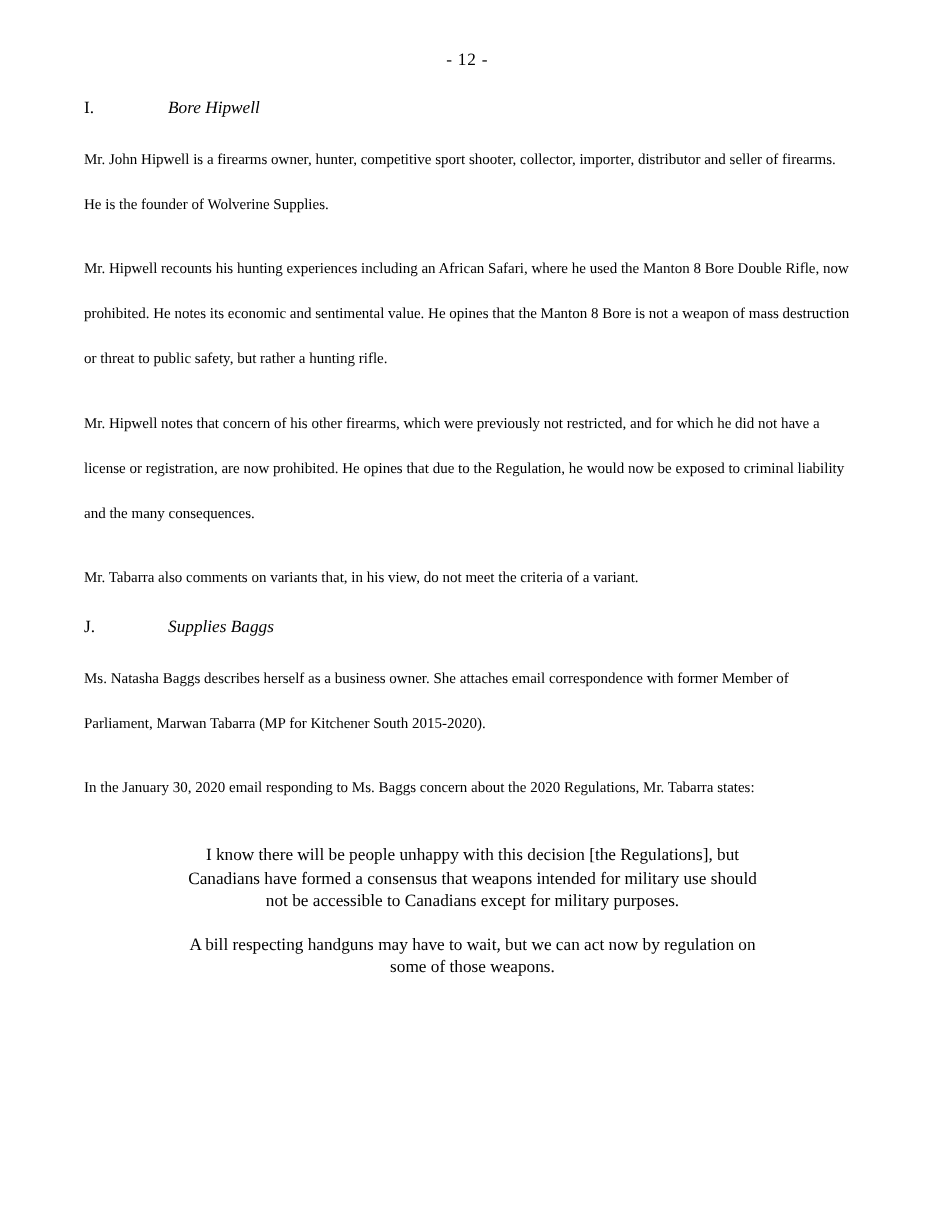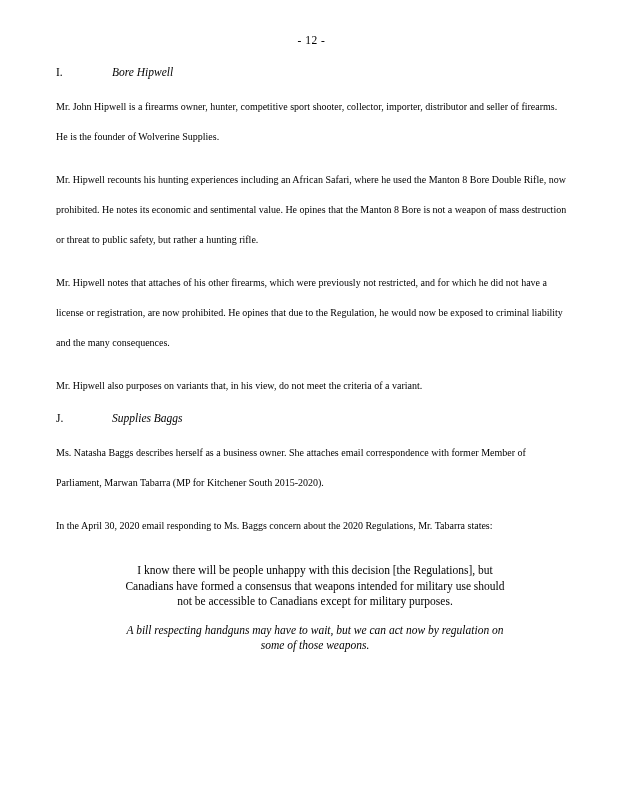--- a/index.html
+++ b/index.html
@@ -57,46 +57,45 @@
     margin-right: 54px;
   }
   .quote-block p {
     font-size: 11.5px;
     line-height: 15.5px;
     margin: 0 0 13px 0;
     text-align: center;
   }
   .quote-block p:last-child {
     margin-bottom: 0;
-    font-style: italic;
   }
 </style>
 </head>
 <body>
 
 <div class="page">
 
   <div class="page-number">- 12 -</div>
 
   <div class="heading-row">
     <span class="heading-letter">I.</span>
     <span class="heading-title">Bore Hipwell</span>
   </div>
 
   <p class="body-par">Mr. John Hipwell is a firearms owner, hunter, competitive sport shooter, collector, importer, distributor and seller of firearms.  He is the founder of Wolverine Supplies.</p>
   <p class="body-par">Mr. Hipwell recounts his hunting experiences including an African Safari, where he used the Manton 8 Bore Double Rifle, now prohibited. He notes its economic and sentimental value. He opines that the Manton 8 Bore is not a weapon of mass destruction or threat to public safety, but rather a hunting rifle.</p>
-  <p class="body-par">Mr. Hipwell notes that attaches of his other firearms, which were previously not restricted, and for which he did not have a license or registration, are now prohibited. He opines that due to the Regulation, he would now be exposed to criminal liability and the many consequences.</p>
-  <p class="body-par tight">Mr. Hipwell also purposes on variants that, in his view, do not meet the criteria of a variant.</p>
+  <p class="body-par">Mr. Hipwell notes that concern of his other firearms, which were previously not restricted, and for which he did not have a license or registration, are now prohibited. He opines that due to the Regulation, he would now be exposed to criminal liability and the many consequences.</p>
+  <p class="body-par tight">Mr. Tabarra also comments on variants that, in his view, do not meet the criteria of a variant.</p>
 
   <div class="heading-row">
     <span class="heading-letter">J.</span>
     <span class="heading-title">Supplies Baggs</span>
   </div>
 
   <p class="body-par">Ms. Natasha Baggs describes herself as a business owner. She attaches email correspondence with former Member of Parliament, Marwan Tabarra (MP for Kitchener South 2015-2020).</p>
-  <p class="body-par">In the April 30, 2020 email responding to Ms. Baggs concern about the 2020 Regulations, Mr. Tabarra states:</p>
+  <p class="body-par">In the January 30, 2020 email responding to Ms. Baggs concern about the 2020 Regulations, Mr. Tabarra states:</p>
 
   <div class="quote-block">
     <p>I know there will be people unhappy with this decision [the Regulations], but Canadians have formed a consensus that weapons intended for military use should not be accessible to Canadians except for military purposes.</p>
     <p>A bill respecting handguns may have to wait, but we can act now by regulation on some of those weapons.</p>
   </div>
 
 </div>
 
 </body></html>

